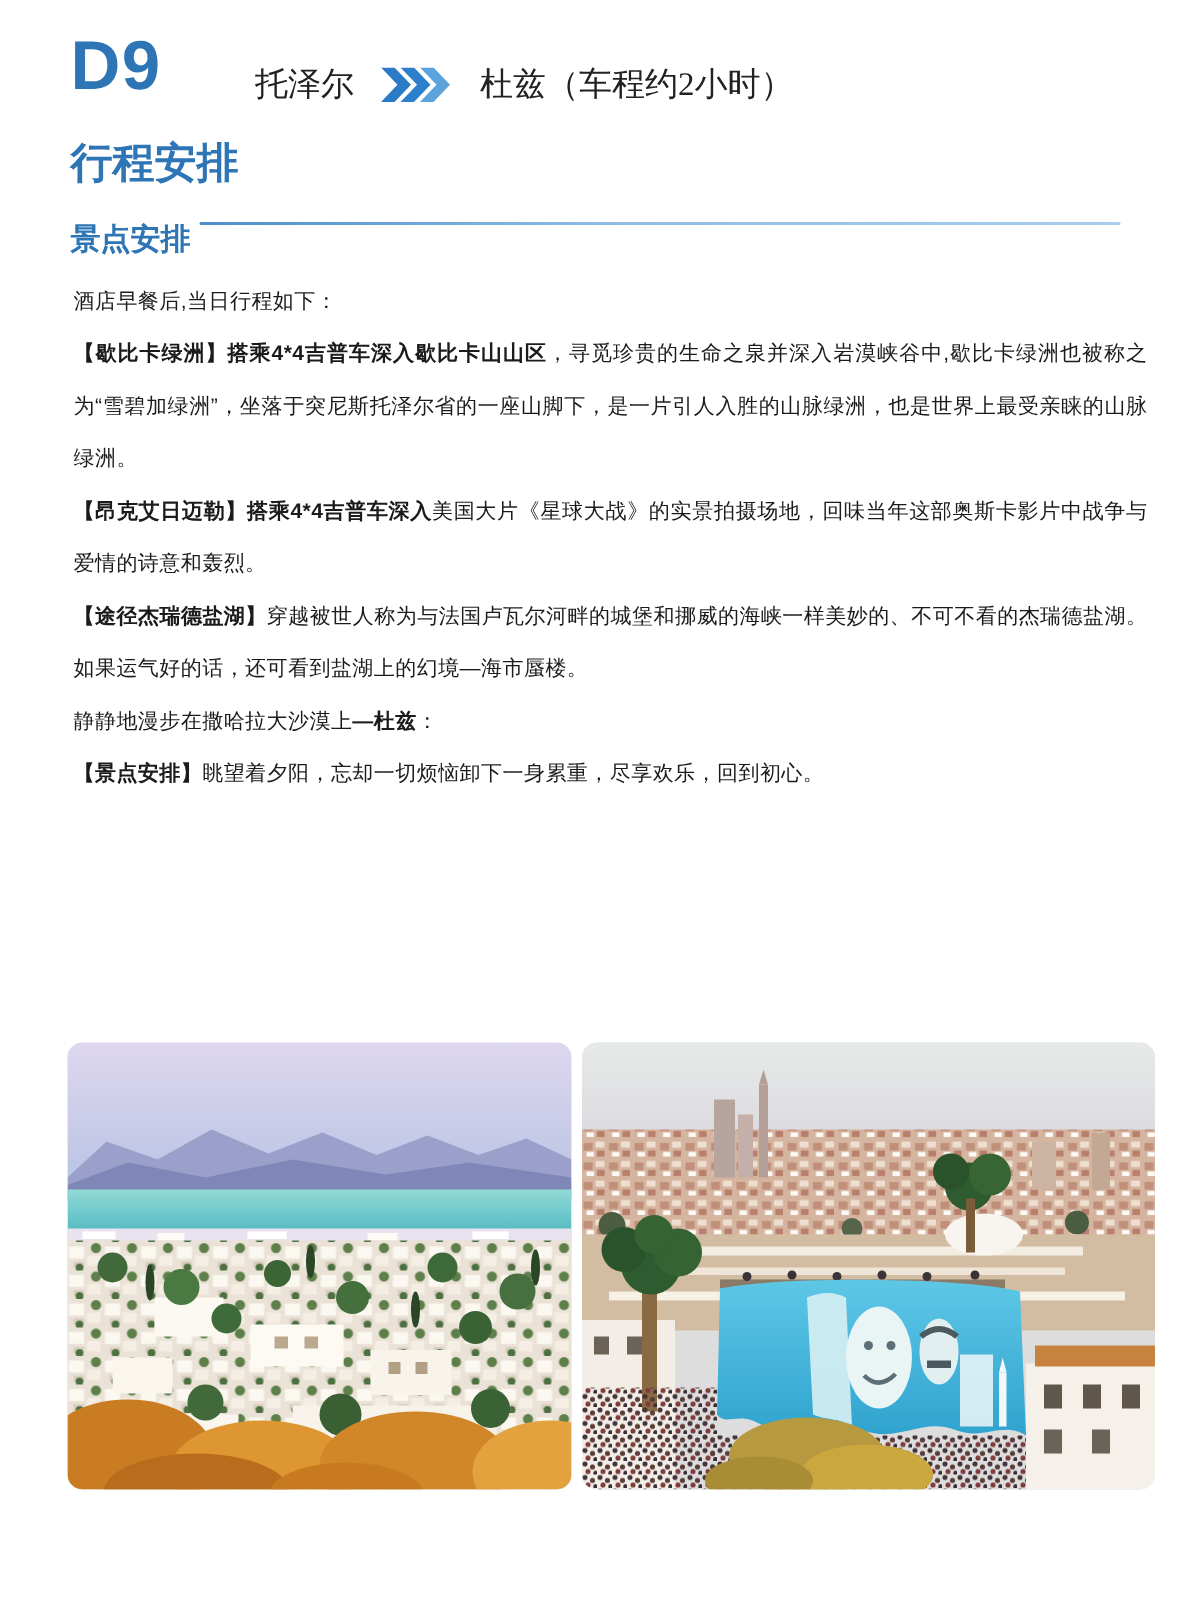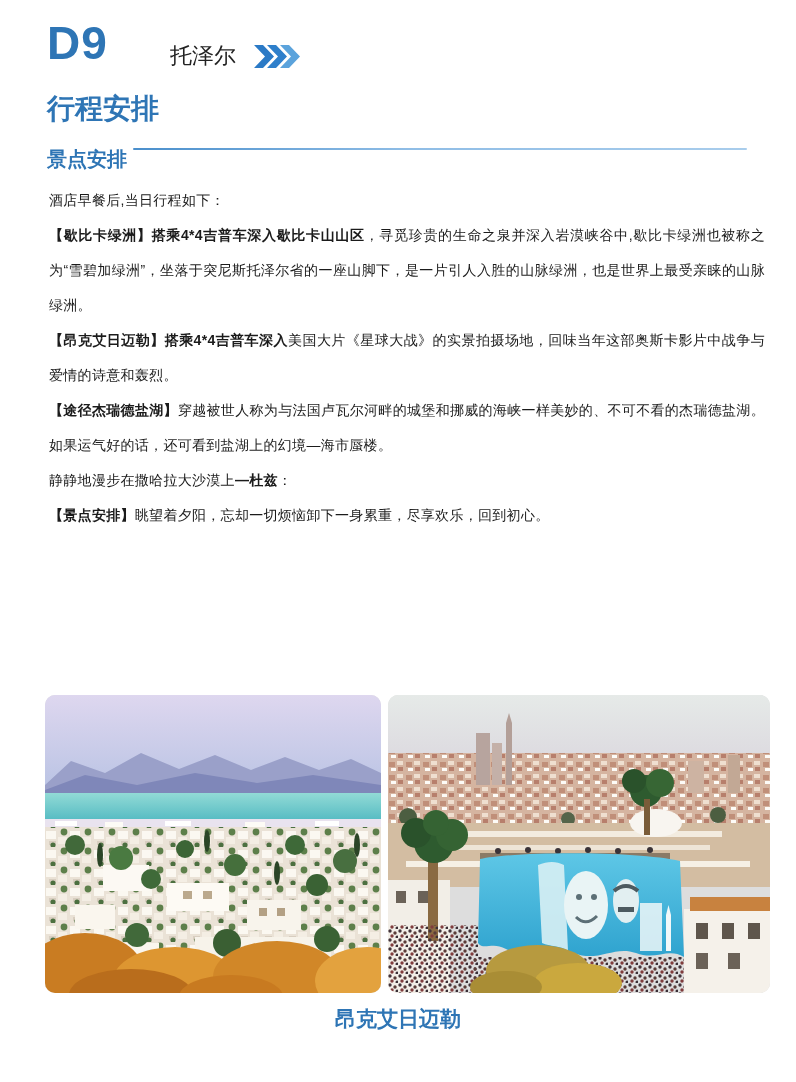--- a/index.html
+++ b/index.html
@@ -62,20 +62,21 @@
 
   <div class="route-row">
     <span>托泽尔</span>
     <span class="chevrons">
       <svg width="48" height="23" viewBox="0 0 48 23" aria-hidden="true">
         <polygon points="0,0 9,0 20,11.5 9,23 0,23 11,11.5" fill="#2B7AC6"></polygon>
         <polygon points="13,0 22,0 33,11.5 22,23 13,23 24,11.5" fill="#2E7FCB"></polygon>
         <polygon points="26,0 35,0 46,11.5 35,23 26,23 37,11.5" fill="#5BA3DC"></polygon>
       </svg>
     </span>
+    <span>杜兹（车程约2小时）</span>
   </div>
 
   <h1 class="section-title">行程安排</h1>
 
   <div class="subsection-row">
     <span class="subsection-label">景点安排</span>
     <span class="subsection-line"></span>
   </div>
 
   <div class="content">
@@ -236,15 +237,14 @@
         <rect x="0" y="230" width="90" height="68" fill="url(#crowdR)"></rect>
         <rect x="86" y="262" width="210" height="36" fill="url(#crowdR)"></rect>
         <ellipse cx="150" cy="276" rx="52" ry="26" fill="#b79a3f"></ellipse>
         <ellipse cx="190" cy="288" rx="44" ry="20" fill="#caa83e"></ellipse>
         <ellipse cx="118" cy="292" rx="36" ry="16" fill="#a98d35"></ellipse>
       </svg>
     </div>
 
   </div>
 
-  <div class="caption">昂克艾日迈勒</div>
 
 </div>
 
 </body></html>

